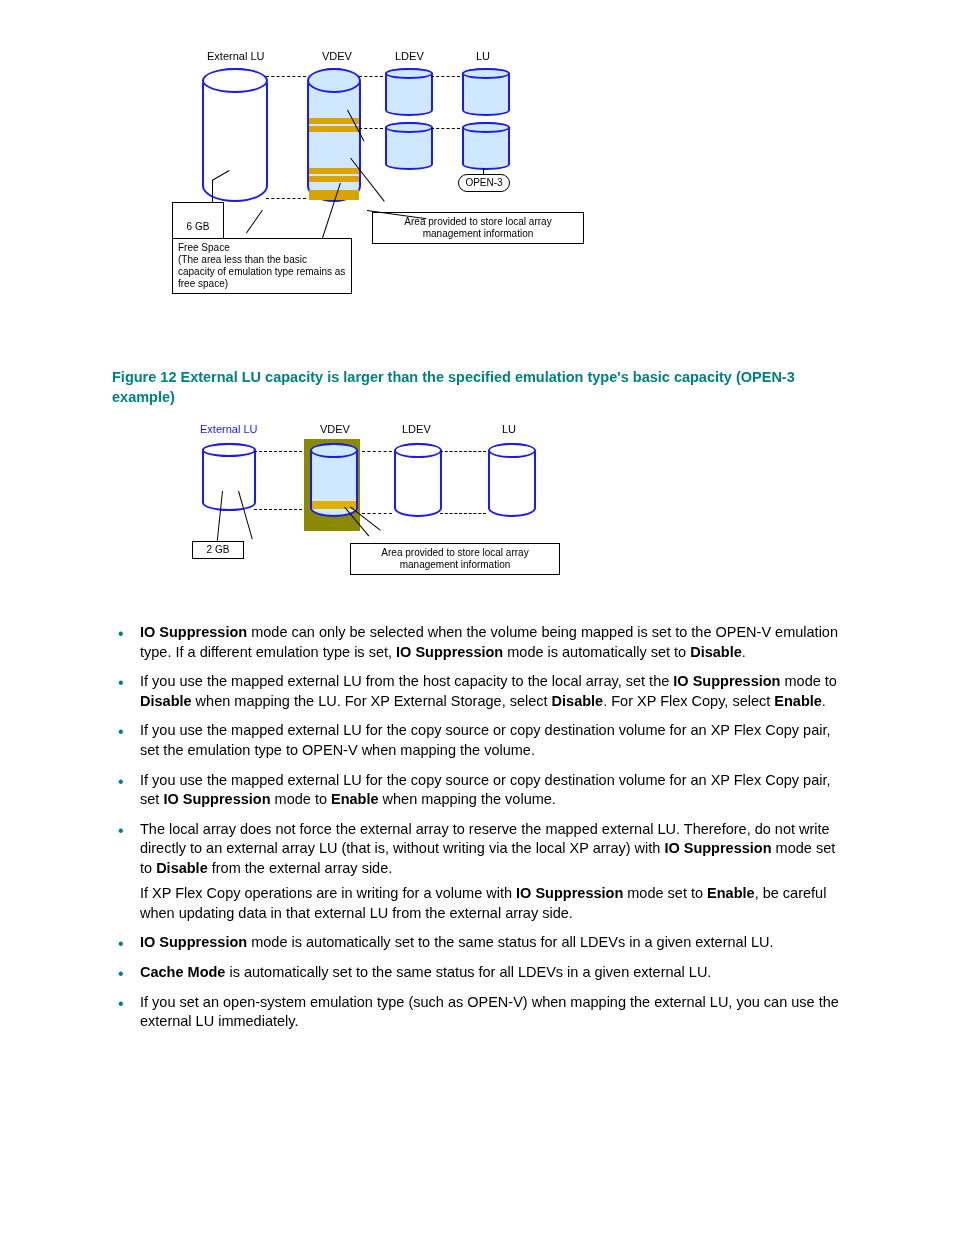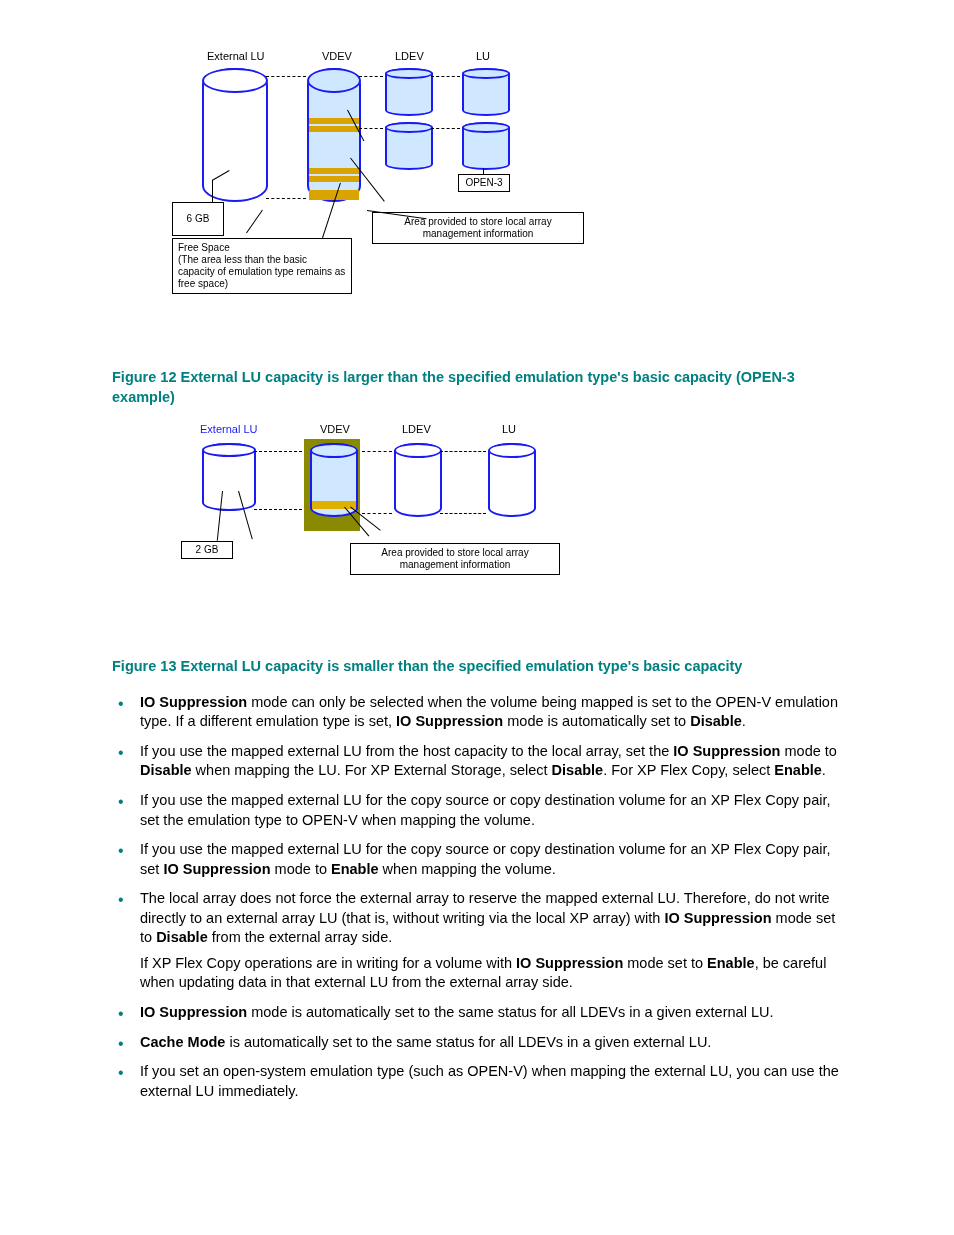--- a/index.html
+++ b/index.html
@@ -149,24 +149,24 @@
       <div class="cyl" style="left:290px; top:18px; width:44px; height:44px;"></div>
       <div class="cyl" style="left:290px; top:72px; width:44px; height:44px;"></div>
 
       <div class="dash" style="left:94px; top:26px; width:40px;"></div>
       <div class="dash" style="left:187px; top:26px; width:24px;"></div>
       <div class="dash" style="left:259px; top:26px; width:29px;"></div>
       <div class="dash" style="left:187px; top:78px; width:24px;"></div>
       <div class="dash" style="left:259px; top:78px; width:29px;"></div>
       <div class="dash" style="left:94px; top:148px; width:40px;"></div>
 
-      <div class="box" style="left:286px; top:124px; width:50px; text-align:center; padding:2px 0;">OPEN-3</div>
+      <div class="box" style="left:286px; top:124px; width:50px; text-align:center; padding:2px 0;border-radius:9px;">OPEN-3</div>
       <div class="line" style="left:311px; top:118px; width:1px; height:6px;"></div>
 
-      <div class="box" style="left:0px; top:152px; width:50px; text-align:center; padding:10px 0;">6 GB</div>
+      <div class="box" style="left:0px; top:152px; width:50px; text-align:center; padding:18px 0;">6 GB</div>
       <div class="line" style="left:40px; top:130px; width:1px; height:22px;"></div>
       <div class="line" style="left:40px; top:130px; width:20px; height:1px; transform:rotate(-30deg); transform-origin:left;"></div>
 
       <div class="box" style="left:200px; top:162px; width:200px; text-align:center;">Area provided to store local array management information</div>
 
       <div class="line" style="left:175px; top:60px; width:1px; height:35px; transform:rotate(-28deg); transform-origin:top;"></div>
       <div class="line" style="left:178px; top:108px; width:1px; height:55px; transform:rotate(-38deg); transform-origin:top;"></div>
       <div class="line" style="left:195px; top:160px; width:60px; height:1px; transform:rotate(8deg); transform-origin:left;"></div>
 
       <div class="box" style="left:0px; top:188px; width:168px; white-space:pre-line;">Free Space
@@ -197,32 +197,31 @@
       <div class="cyl white" style="left:316px; top:20px; width:44px; height:70px;"></div>
 
       <div class="dash" style="left:82px; top:28px; width:48px;"></div>
       <div class="dash" style="left:190px; top:28px; width:30px;"></div>
       <div class="dash" style="left:268px; top:28px; width:46px;"></div>
 
       <div class="dash" style="left:82px; top:86px; width:48px;"></div>
       <div class="dash" style="left:190px; top:90px; width:30px;"></div>
       <div class="dash" style="left:268px; top:90px; width:46px;"></div>
 
-      <div class="box" style="left:9px; top:118px; width:50px; text-align:center; padding:2px 0;">2 GB</div>
+      <div class="box" style="left:20px; top:118px; width:50px; text-align:center; padding:2px 0;">2 GB</div>
 
       <div class="line" style="left:50px; top:68px; width:1px; height:50px; transform:rotate(6deg); transform-origin:top;"></div>
       <div class="line" style="left:66px; top:68px; width:1px; height:50px; transform:rotate(-16deg); transform-origin:top;"></div>
 
       <div class="box" style="left:178px; top:120px; width:198px; text-align:center;">Area provided to store local array management information</div>
       <div class="line" style="left:172px; top:84px; width:1px; height:38px; transform:rotate(-40deg); transform-origin:top;"></div>
       <div class="line" style="left:178px; top:84px; width:1px; height:38px; transform:rotate(-52deg); transform-origin:top;"></div>
     </div>
   </div>
 
-  <div class="figure-caption" style="margin-top:54px;">Figure 13 External LU capacity is smaller than the specified emulation type's basic capacity</div>
 
   <ul class="bullets">
     <li>
       <span class="strong">IO Suppression</span><span> mode can only be selected when the volume being mapped is set to the OPEN-V emulation type. If a different emulation type is set, </span><span class="strong">IO Suppression</span><span> mode is automatically set to </span><span class="strong">Disable</span><span>.</span>
     </li>
     <li>
       <span>If you use the mapped external LU from the host capacity to the local array, set the </span><span class="strong">IO Suppression</span><span> mode to </span><span class="strong">Disable</span><span> when mapping the LU. For XP External Storage, select </span><span class="strong">Disable</span><span>. For XP Flex Copy, select </span><span class="strong">Enable</span><span>.</span>
     </li>
     <li>If you use the mapped external LU for the copy source or copy destination volume for an XP Flex Copy pair, set the emulation type to OPEN-V when mapping the volume.</li>
     <li>

